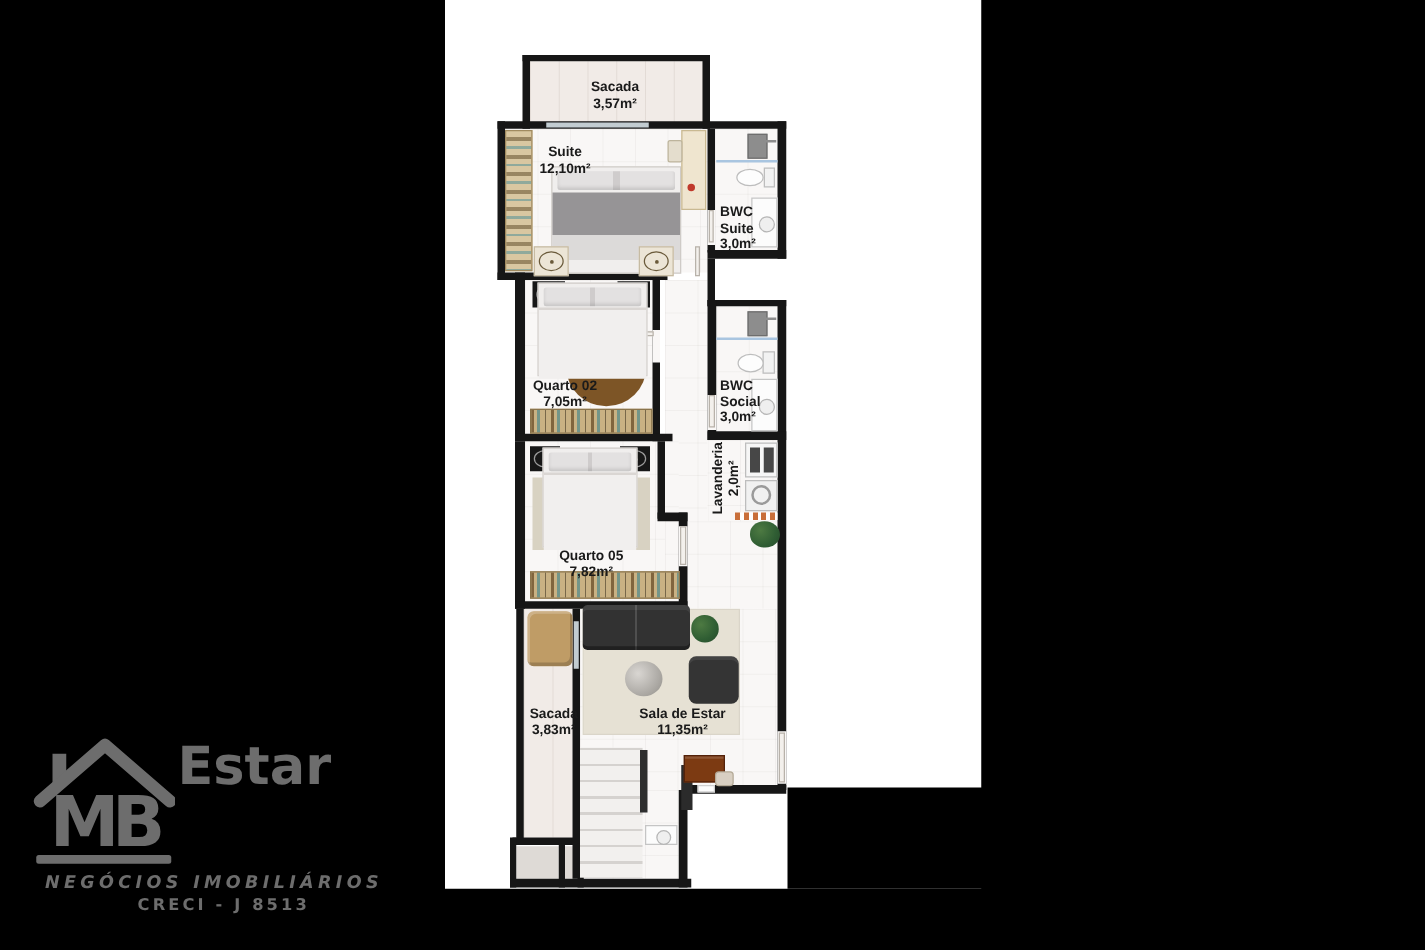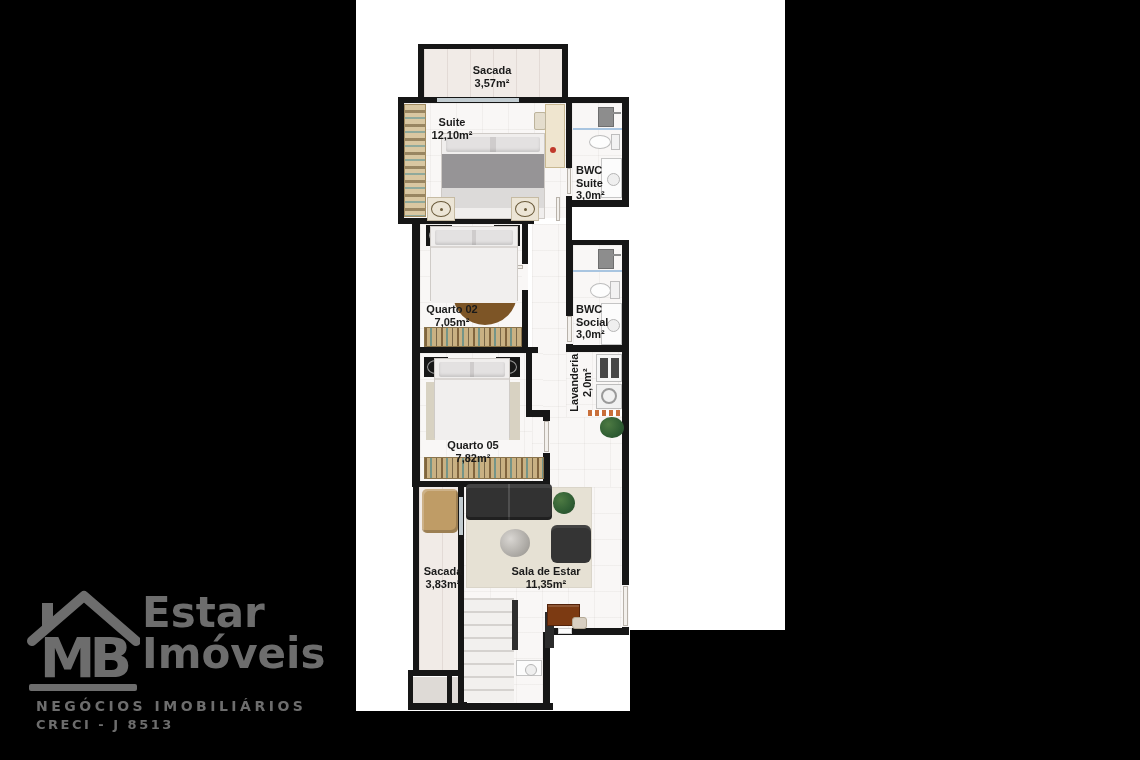--- a/index.html
+++ b/index.html
@@ -56,22 +56,22 @@
   .toilet-tank{position:absolute;background:#f2f2f2;border:1px solid #bdbdbd;box-sizing:border-box;}
   .vanity{position:absolute;background:#fcfcfc;border:1px solid #c5c5c5;box-sizing:border-box;}
   .basin{position:absolute;border:1px solid #b5b5b5;border-radius:50%;background:#efefef;}
   .stairs{position:absolute;background:#f2f0ee;
           background-image:repeating-linear-gradient(to bottom,#d5d2cf 0 2px,transparent 2px 13px);}
   .mosaic{position:absolute;background-image:repeating-linear-gradient(to right,#c96f3a 0 4px,#fff 4px 7px);}
   .logo{position:absolute;color:#6d6d6d;}
   .brand{position:absolute;left:142px;top:592px;font-family:"DejaVu Sans","Liberation Sans",sans-serif;
          font-size:42px;font-weight:800;line-height:0.98;color:#6d6d6d;letter-spacing:0px;}
   .tagline{position:absolute;left:36px;top:698px;width:286px;font-family:"DejaVu Sans","Liberation Sans",sans-serif;
-         font-size:14px;font-weight:bold;letter-spacing:3.5px;color:#6d6d6d;white-space:nowrap;}
-  .creci{position:absolute;left:36px;top:717px;width:286px;text-align:left;font-family:"DejaVu Sans","Liberation Sans",sans-serif;
+         font-size:14px;font-weight:bold;letter-spacing:3.5px;color:#6d6d6d;white-space:nowrap;font-style:italic;}
+  .creci{position:absolute;left:36px;top:717px;width:286px;text-align:center;font-family:"DejaVu Sans","Liberation Sans",sans-serif;
          font-size:13px;font-weight:bold;letter-spacing:2.5px;color:#6d6d6d;}
 </style>
 </head>
 <body>
 
 <div class="canvas">
 
   <div class="backdrop"></div>
   <div class="blackpatch"></div>
 
@@ -259,19 +259,18 @@
 
   <div class="logo">
     <svg width="114" height="110" viewBox="0 0 114 110" style="position:absolute;left:26px;top:585px;">
       <rect x="16" y="18" width="11" height="24" fill="#6d6d6d"></rect>
       <path d="M6 56 L58 11 L110 56" fill="none" stroke="#6d6d6d" stroke-width="10" stroke-linecap="round" stroke-linejoin="round"></path>
       <text x="57" y="92" text-anchor="middle" font-family="DejaVu Sans, Liberation Sans, sans-serif" font-size="56" font-weight="bold" fill="#6d6d6d" style="letter-spacing:-6px;">MB</text>
       <rect x="3" y="99" width="108" height="7" rx="2" fill="#6d6d6d"></rect>
     </svg>
     <div class="brand">
       <div>Estar</div>
-      <div>Imóveis</div>
     </div>
     <div class="tagline">NEGÓCIOS IMOBILIÁRIOS</div>
     <div class="creci">CRECI - J 8513</div>
   </div>
 
 </div>
 
 </body></html>

